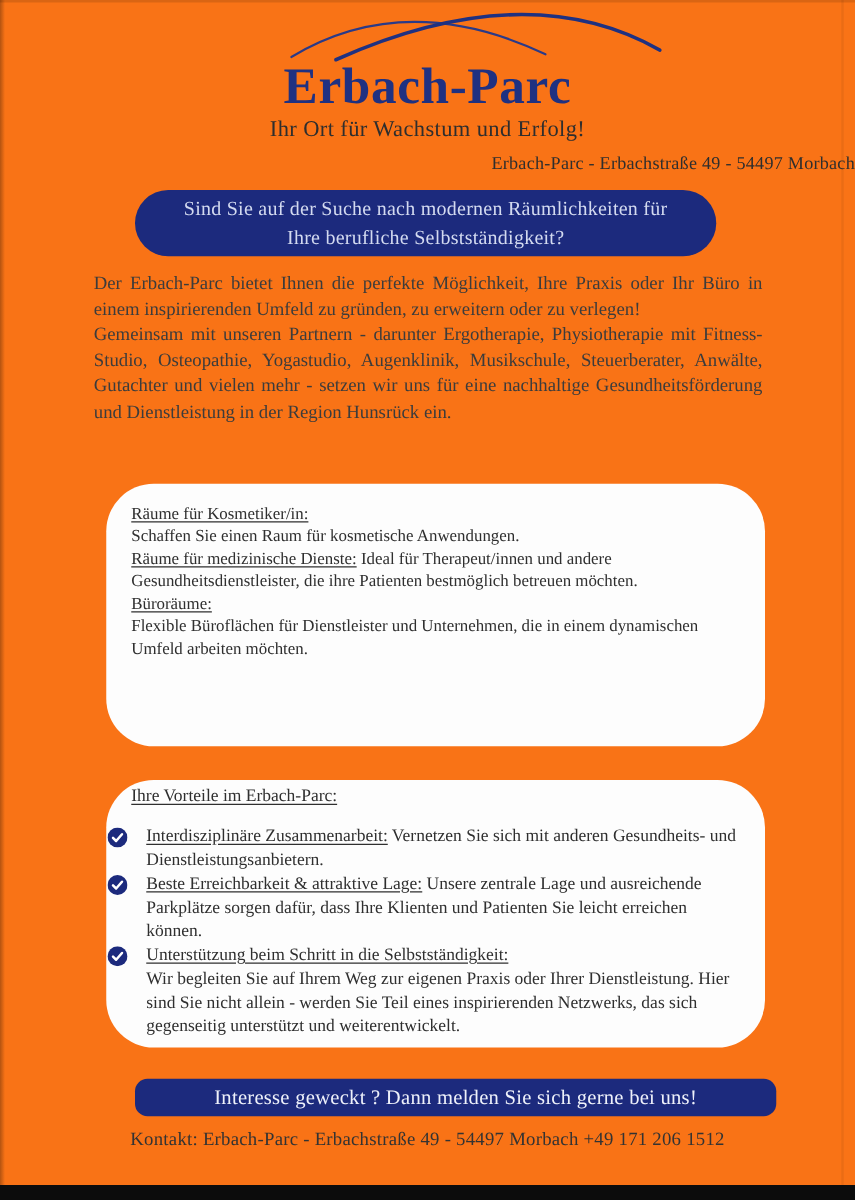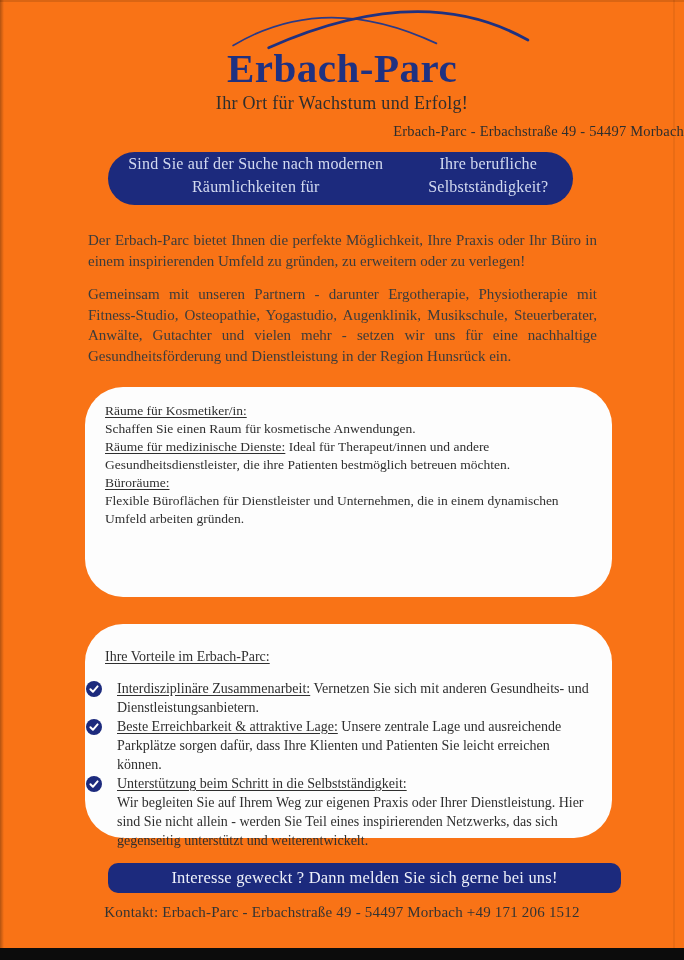--- a/index.html
+++ b/index.html
@@ -20,34 +20,34 @@
   .logo-text{position:absolute;left:0;top:44px;width:100%;text-align:center;
     font-size:41px;font-weight:700;color:#1f3181;letter-spacing:.5px;}
   .tagline{position:absolute;left:0;top:93px;width:100%;text-align:center;
     font-size:18px;font-weight:500;color:#2e2e2e;letter-spacing:.3px;}
   .address{position:absolute;left:0;top:123px;width:100%;text-align:right;
     font-size:14.5px;color:#2e2e2e;letter-spacing:.2px;}
 
   
   .intro-banner{position:absolute;left:108px;top:152px;width:465px;height:53px;
     background:#1c2a7d;border-radius:27px;color:#d3daf0;
-    display:flex;justify-content:center;text-align:center;
+    display:flex;flex-direction:column;justify-content:center;text-align:center;
     font-size:16px;line-height:23px;letter-spacing:.2px;}
 
   
   .intro-text{position:absolute;left:75px;top:217px;width:535px;
     font-size:15px;line-height:20.5px;text-align:justify;color:#3c3c3c;}
-  .intro-text p{margin:13px;}
+  .intro-text p{margin:0;}
 
   
   .card{position:absolute;left:85px;width:527px;background:#fdfdfd;
     border-radius:38px;box-sizing:border-box;color:#2f2f2f;}
   .card-offers{top:387px;height:210px;padding:15px 24px 0 20px;
     font-size:13.5px;line-height:18px;}
-  .card-benefits{top:624px;height:214px;padding:23px 22px 0 20px;
+  .card-benefits{top:624px;height:214px;padding:4px 22px 0 20px;
     font-size:14px;line-height:19px;}
   .card-heading{margin:0 0 13px 0;font-size:14px;font-weight:400;
     text-decoration:underline;text-underline-offset:2px;}
   .u{text-decoration:underline;text-underline-offset:2px;}
   .lbl-block{display:block;}
 
   .bullet{display:flex;align-items:flex-start;margin-left:-19px;}
   .check{flex:none;width:16px;height:16px;margin:2px 3px 0 0;}
   .b-text{flex:1;margin-left:12px;}
 
@@ -90,21 +90,21 @@
   <div class="card card-offers">
     <div>
       <span class="u lbl-block">Räume für Kosmetiker/in:</span>
       <span>Schaffen Sie einen Raum für kosmetische Anwendungen.</span>
     </div>
     <div>
       <span class="u">Räume für medizinische Dienste:</span><span> Ideal für Therapeut/innen und andere Gesundheitsdienstleister, die ihre Patienten bestmöglich betreuen möchten.</span>
     </div>
     <div>
       <span class="u lbl-block">Büroräume:</span>
-      <span>Flexible Büroflächen für Dienstleister und Unternehmen, die in einem dynamischen Umfeld arbeiten gründen.</span>
+      <span>Flexible Büroflächen für Dienstleister und Unternehmen, die in einem dynamischen Umfeld arbeiten möchten.</span>
     </div>
   </div>
 
   <div class="card card-benefits">
     <h3 class="card-heading">Ihre Vorteile im Erbach-Parc:</h3>
 
     <div class="bullet">
       <span class="check">
         <svg viewBox="0 0 16 16" width="16" height="16">
           <circle cx="8" cy="8" r="8" fill="#1c2a7d"></circle>

